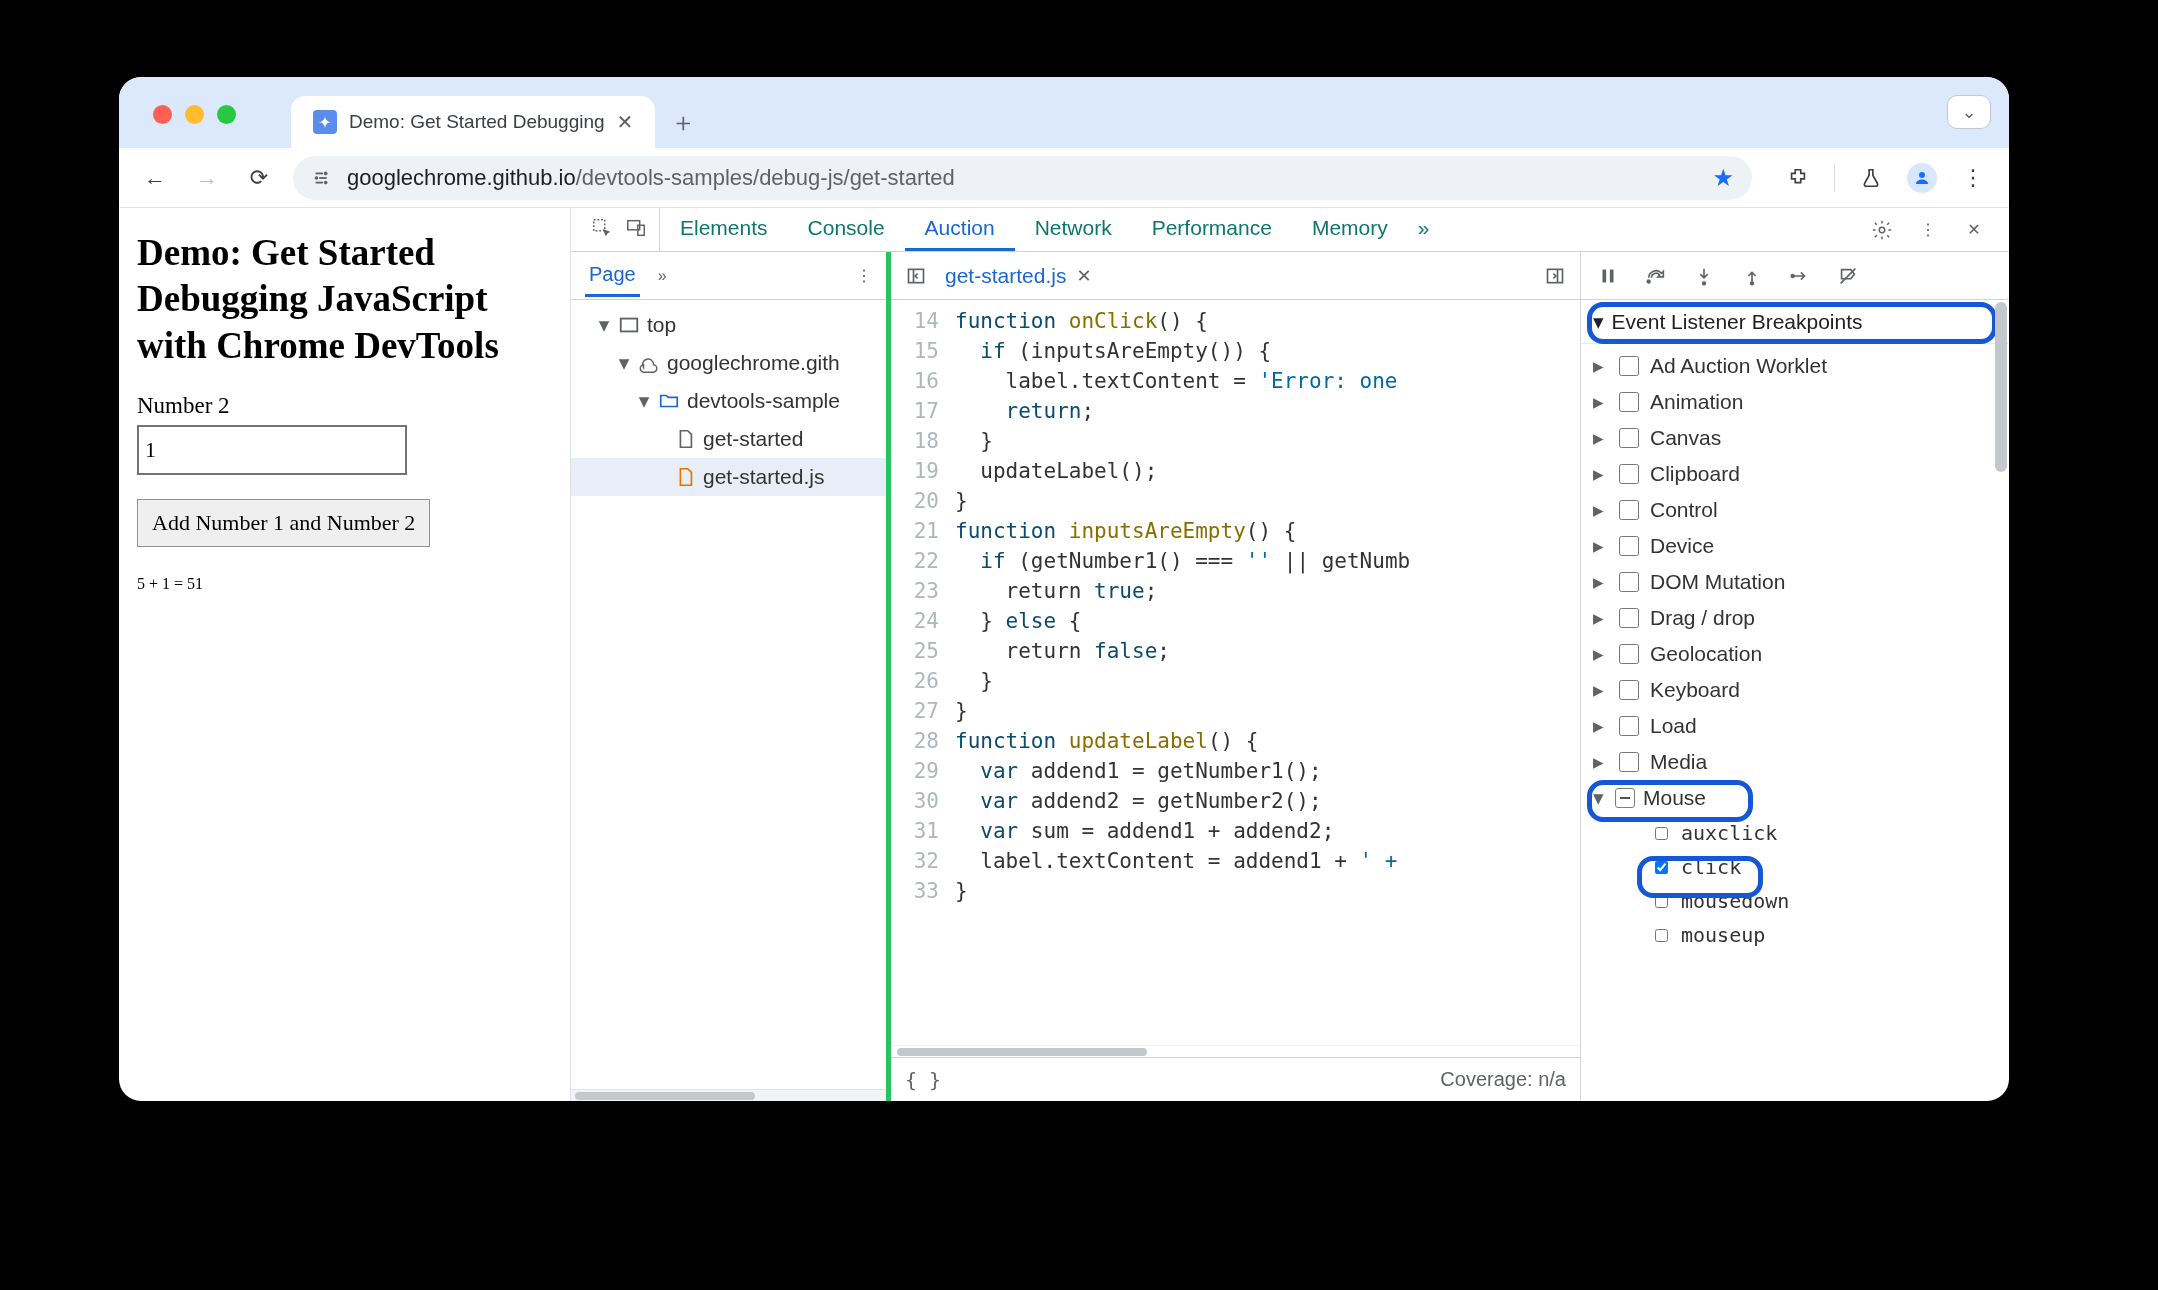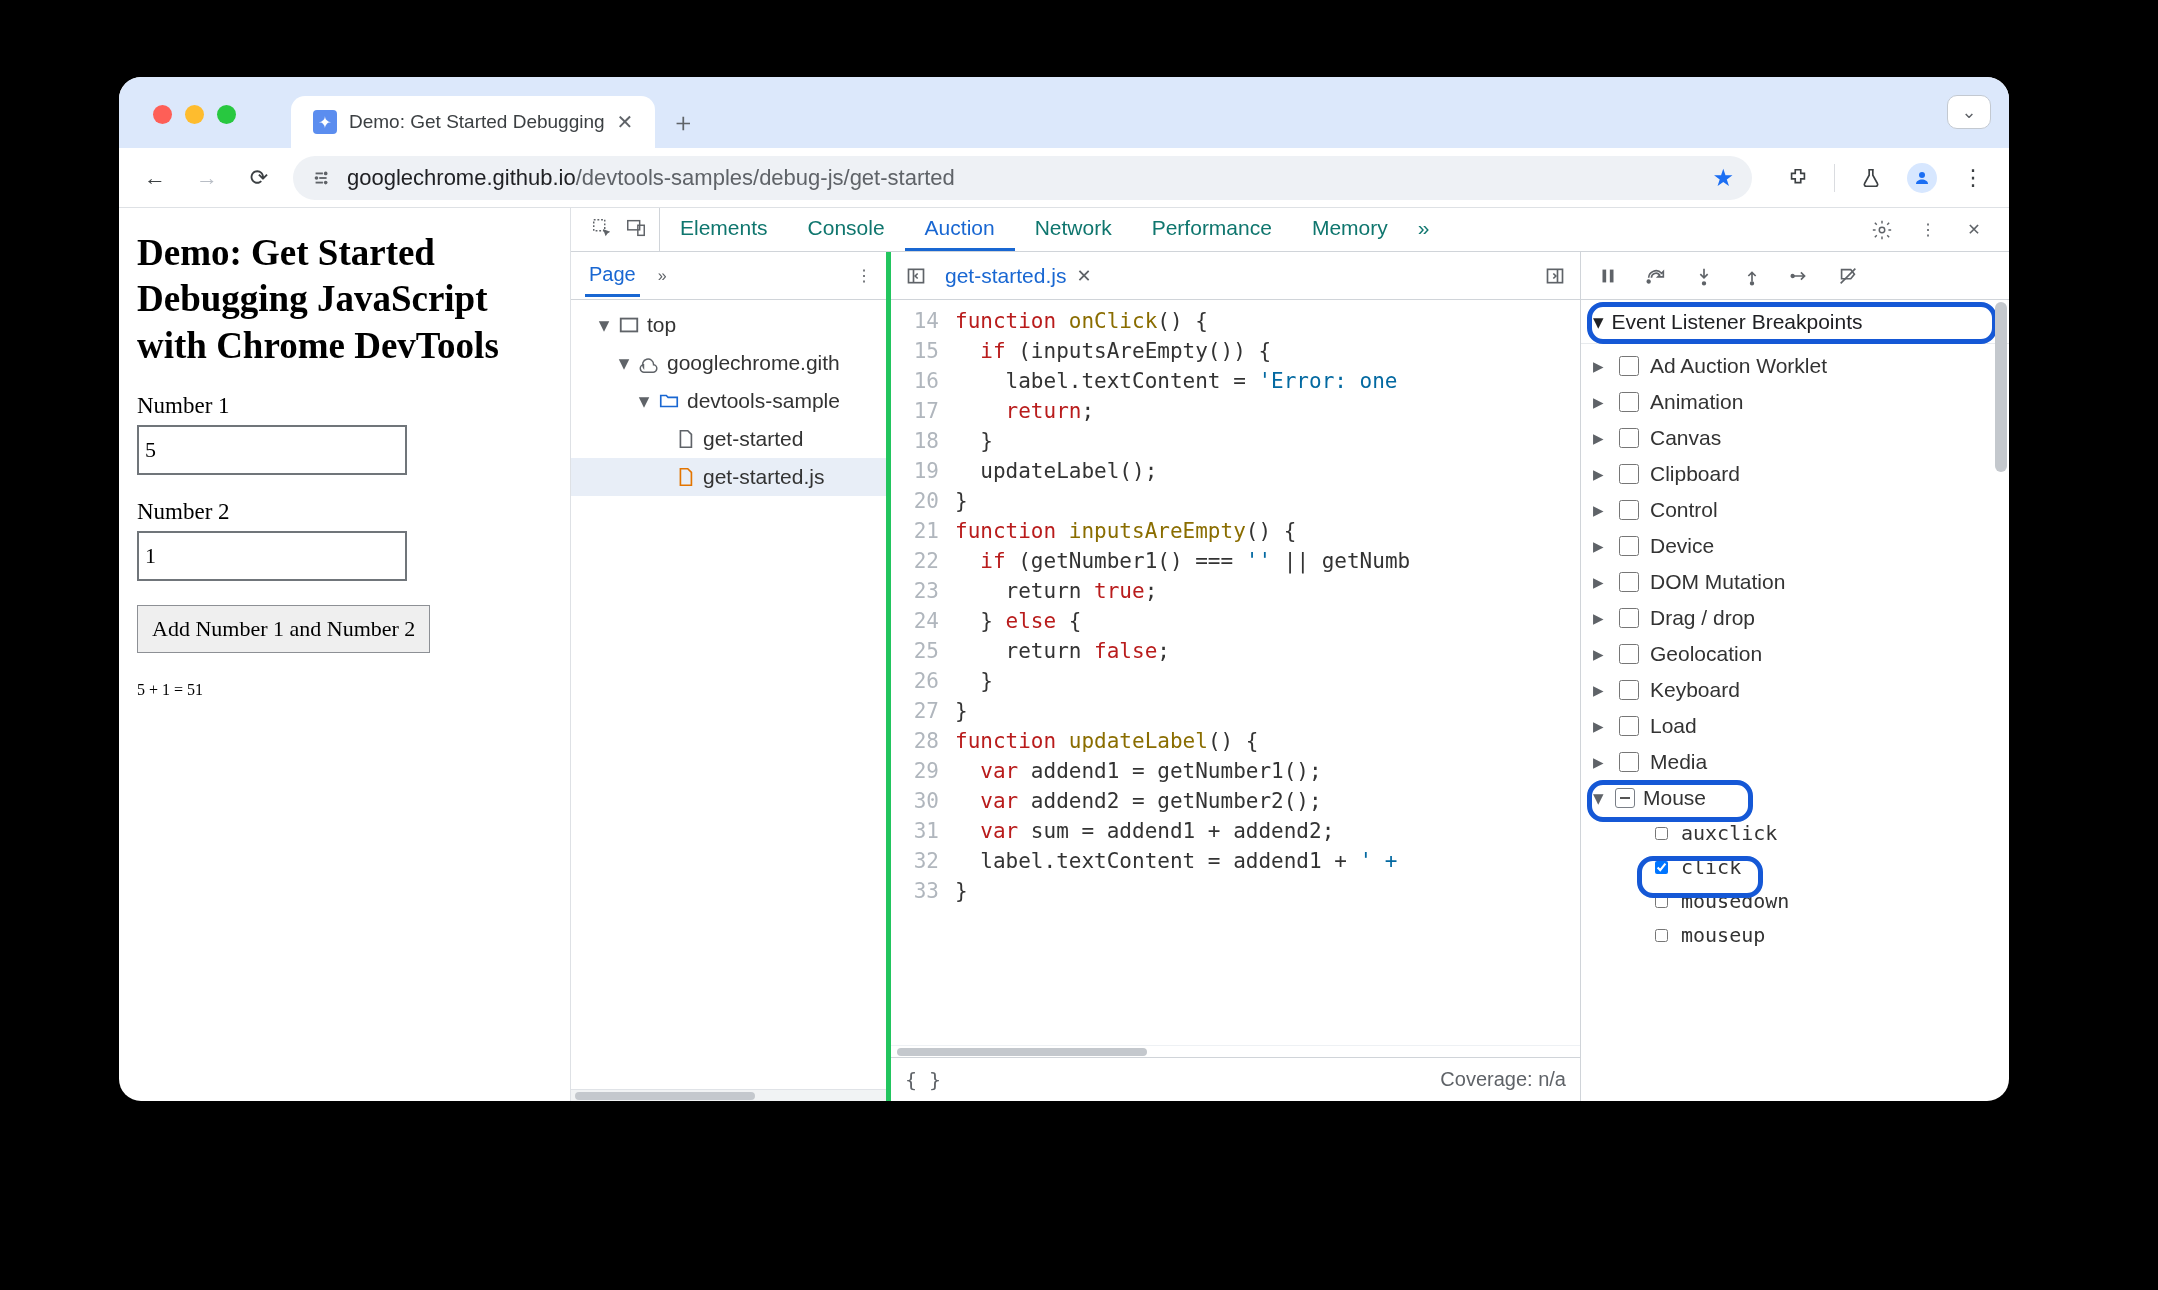--- a/index.html
+++ b/index.html
@@ -70,21 +70,21 @@
   
   .editor{flex:1; display:flex; flex-direction:column; border-right:1px solid #d0d4d9; min-width:0;}
   .ed-tabs{height:48px; border-bottom:1px solid #d0d4d9; display:flex; align-items:center; padding:0 10px; gap:8px; background:#fff;}
   .ed-tabs .edbtn{width:30px;height:30px;display:flex;align-items:center;justify-content:center;color:#5f6368;cursor:pointer;}
   .ed-tabs .file{color:#1967d2; font-size:21px; padding:0 6px; display:flex; align-items:center; gap:10px;}
   .ed-tabs .file .x{color:#5f6368; font-size:18px; cursor:pointer;}
   .ed-tabs .right{margin-left:auto;}
   .code{flex:1; overflow:hidden; font-family:Menlo,Consolas,monospace; font-size:21px; line-height:30px; display:flex; position:relative;}
   .gutter{width:58px; text-align:right; color:#b0b6bd; padding:6px 10px 6px 0;}
   .src{flex:1; padding:6px 0 6px 6px; white-space:pre; overflow:hidden; color:#333;}
-  .kw{color:#b91c1c;} .fn{color:#8a6d00;} .str{color:#0369a1;}
+  .kw{color:#0c4a6e;} .fn{color:#8a6d00;} .str{color:#0369a1;}
   .ed-foot{height:44px;border-top:1px solid #d0d4d9; display:flex; align-items:center; padding:0 14px; font-size:20px; color:#5f6368;}
   .ed-foot .braces{font-family:Menlo,monospace;}
   .ed-foot .cov{margin-left:auto;}
   .ed-scroll{height:12px; background:#fff; position:relative; border-top:1px solid #eef1f4;}
   .ed-scroll .thumb{position:absolute; left:6px; top:2px; width:250px; height:8px; background:#c4c8cd; border-radius:4px;}
   
   .dbg{width:428px; display:flex; flex-direction:column; position:relative;}
   .dbg-toolbar{height:48px; border-bottom:1px solid #d0d4d9; display:flex; align-items:center; gap:22px; padding:0 14px;}
   .dbg-toolbar svg{width:22px;height:22px;stroke:#5f6368;fill:none;stroke-width:1.8;}
   .dbg-toolbar .pause svg{fill:#5f6368;stroke:none;}
@@ -159,24 +159,20 @@
             </svg>
           </div>
       <div class="tbtn">⋮</div>
     </div>
   </div>
 
   <div class="content">
 
     <div class="page">
       <h1>Demo: Get Started Debugging JavaScript with Chrome DevTools</h1>
-      <div class="block">
-        <label>Number 1</label>
-        <input type="text" value="5" style="">
-      </div>
       <div class="block">
         <label>Number 2</label>
         <input type="text" value="1" style="">
       </div>
       <div class="block">
         <button>Add Number 1 and Number 2</button>
       </div>
       <div class="result">5 + 1 = 51</div>
     </div>
 

